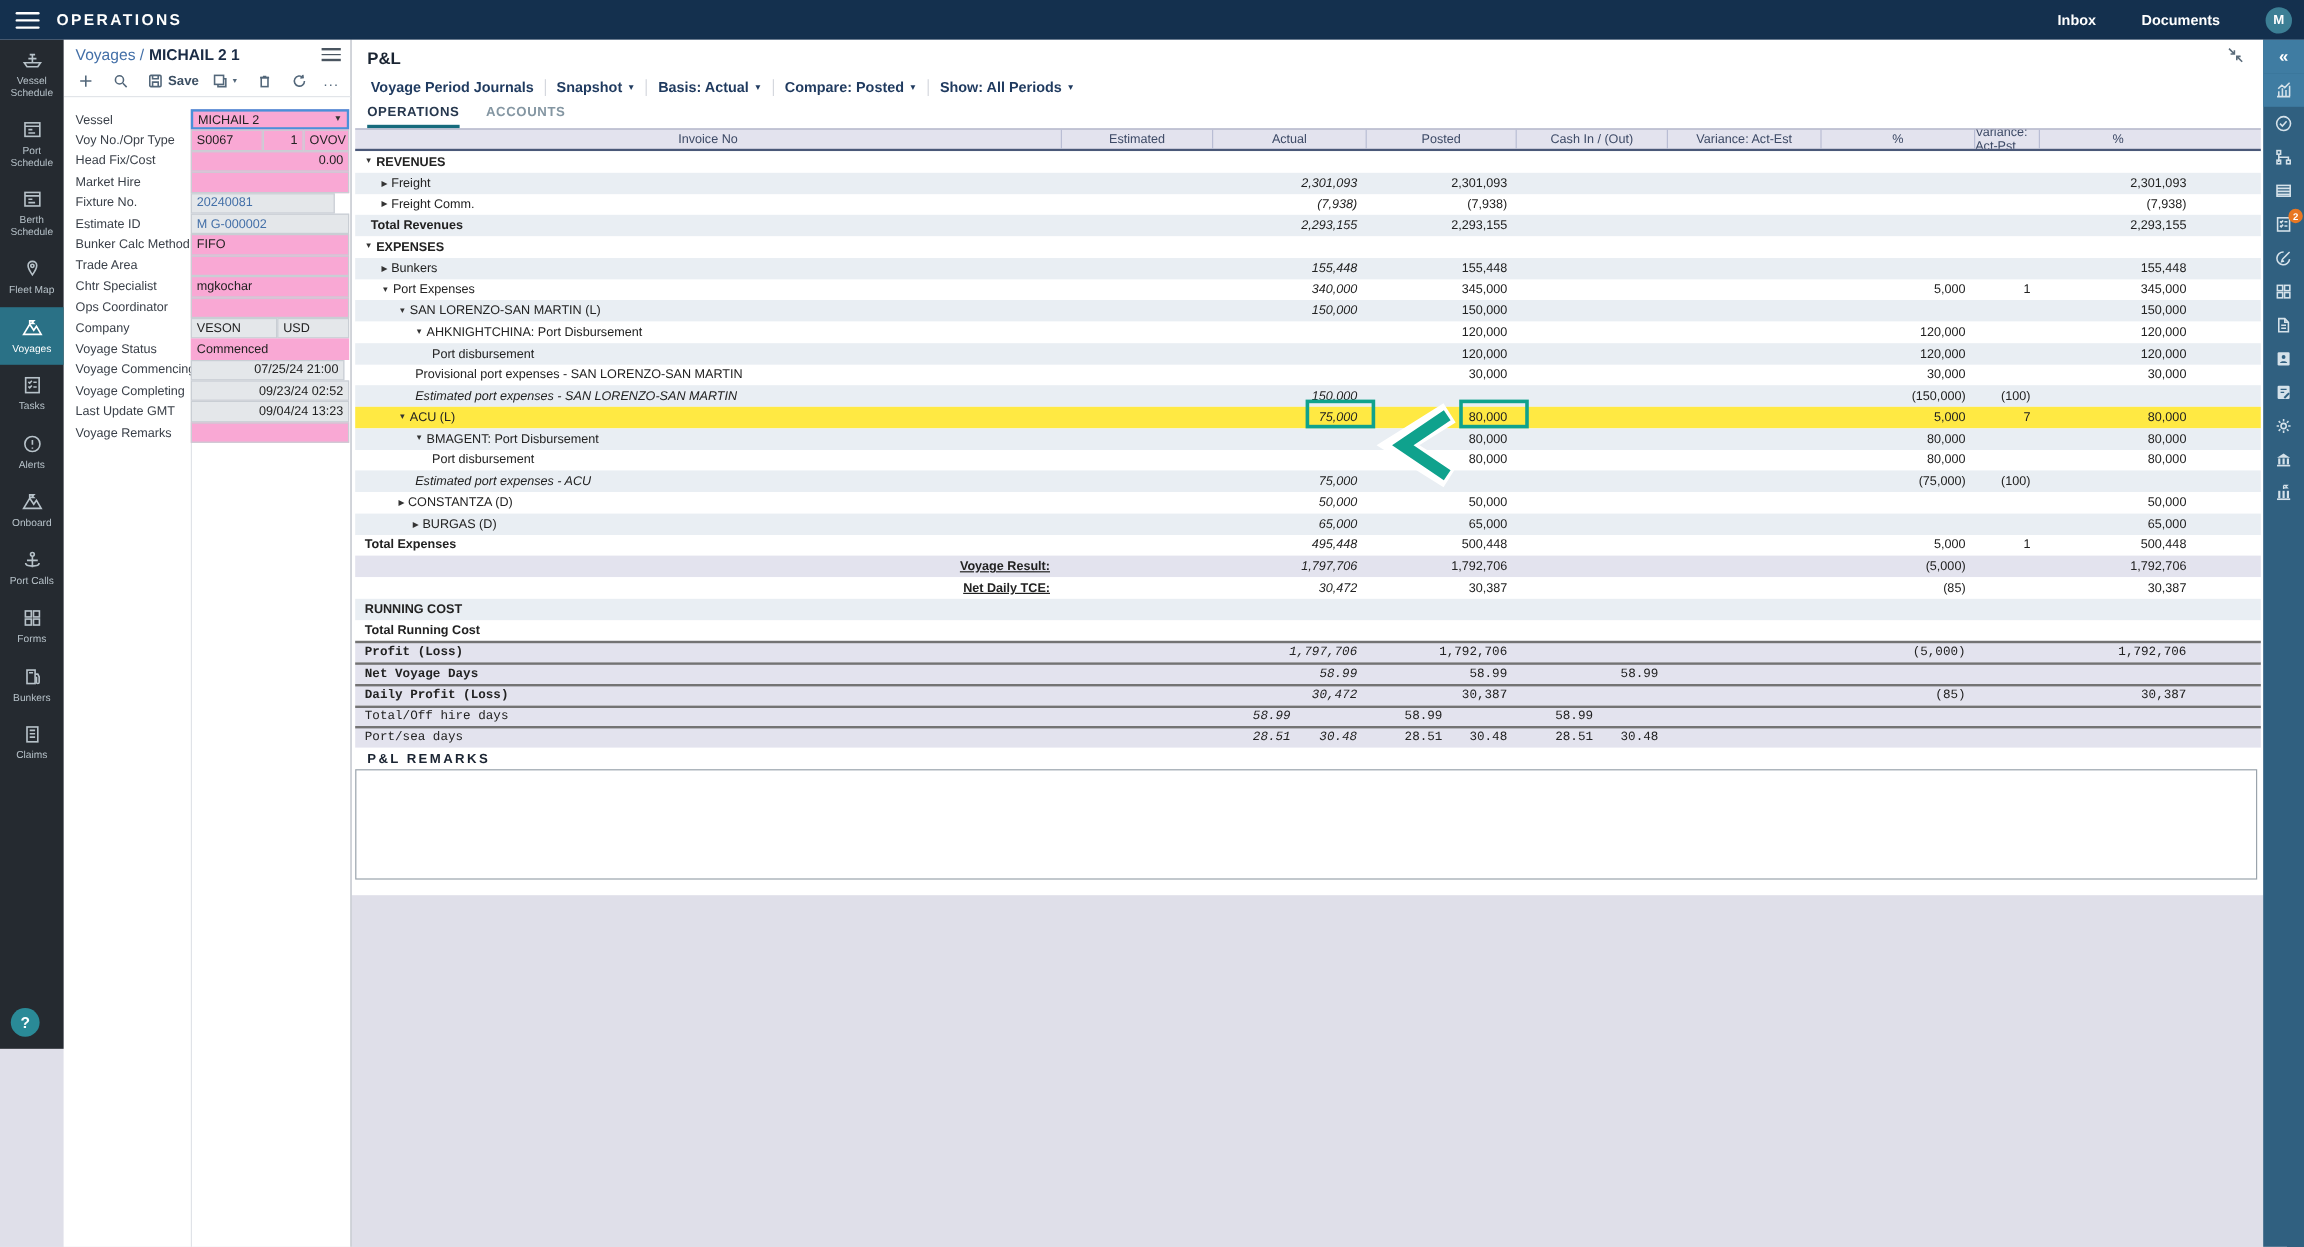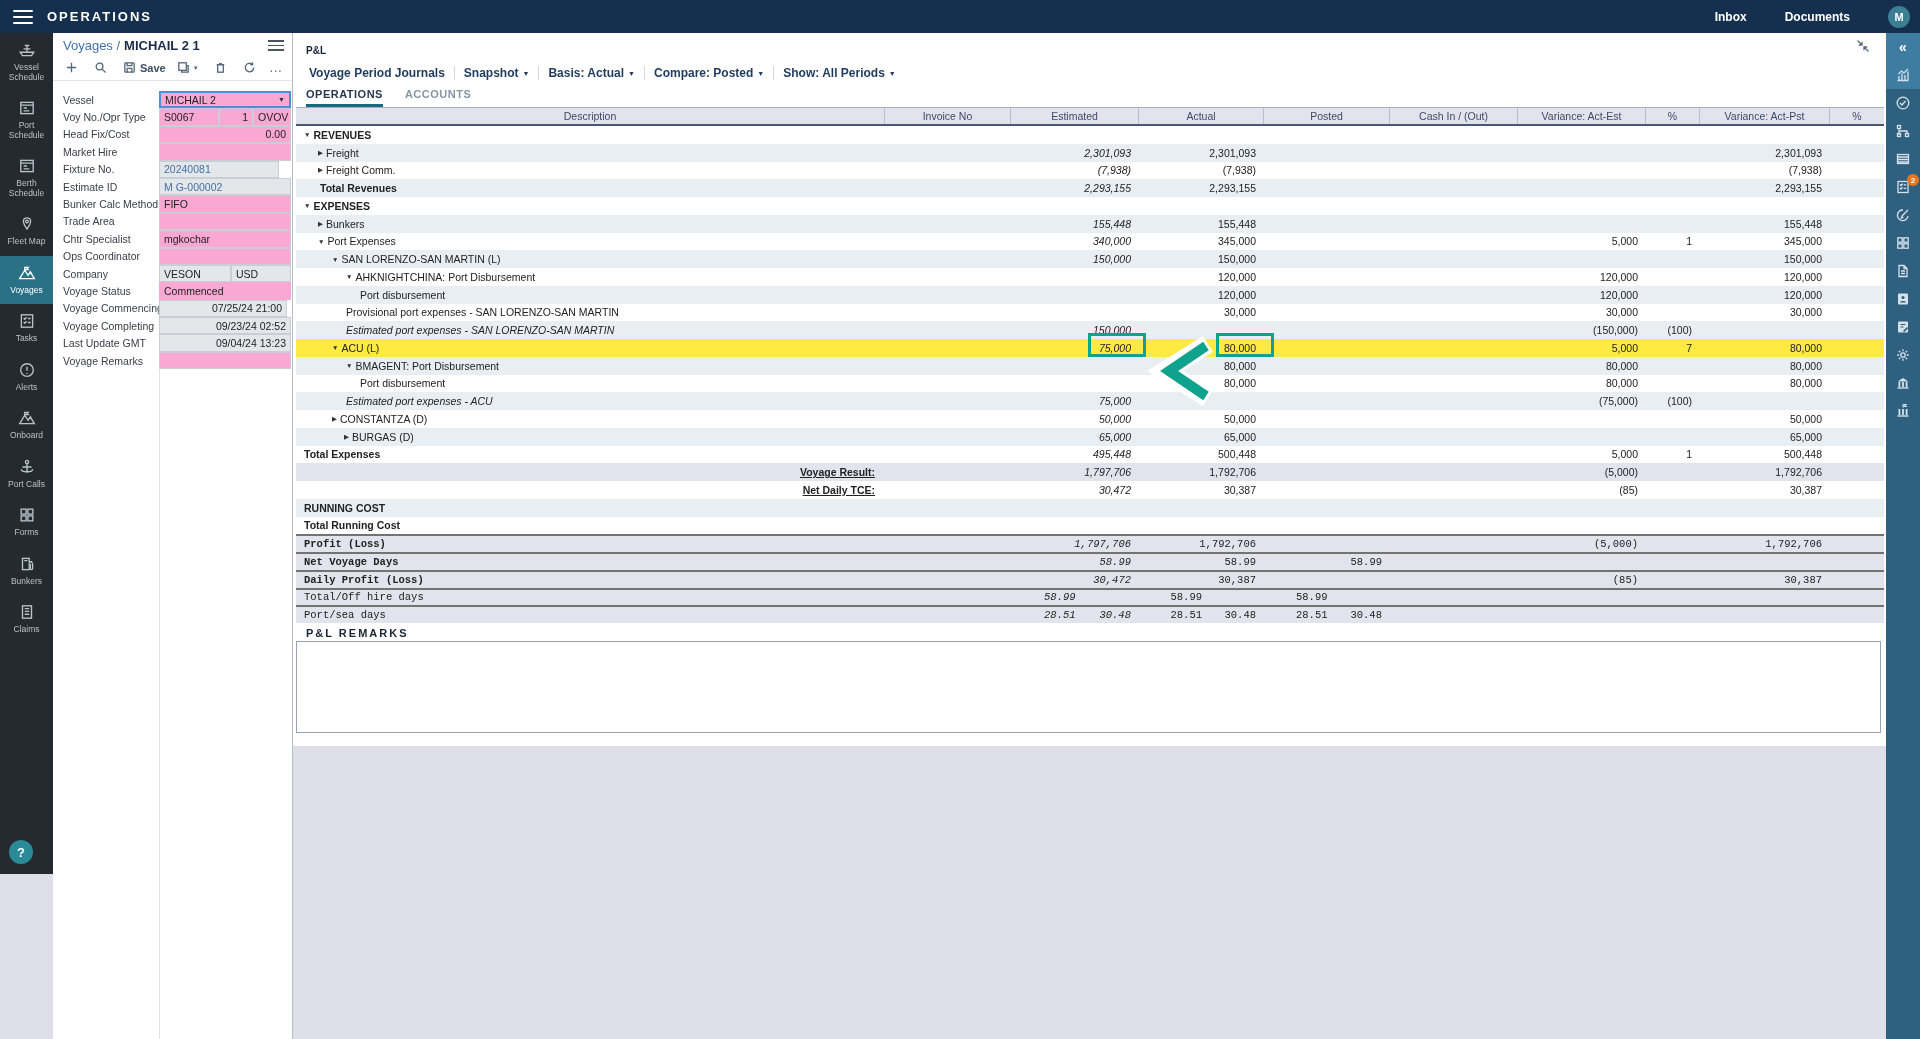--- a/index.html
+++ b/index.html
@@ -48,21 +48,21 @@
   .fcell.link { color:#4470a8; }
   .fcell.right { justify-content:flex-end; }
   .fcell.plain { border-color:transparent; }
   .fcell.focused { border:2px solid #4a90d9; }
   .fcaret { margin-left:auto; font-size:7px; color:#333; }
 
   
   .main { position:absolute; left:293px; top:33px; width:1593px; height:1006px; background:#dfdfe9; }
   .sheet { position:absolute; left:0; top:0; width:1593px; height:713px; background:#fff; }
   .pnl-head { position:relative; height:28px; padding:7px 0 0 13px; }
-  .pnl-title { font-size:10px; font-weight:bold; color:#1a2432; }
+  .pnl-title { font-size:14px; font-weight:bold; color:#1a2432; }
   .collapse-ic { position:absolute; right:16px; top:6px; cursor:pointer; }
   .pnl-toolbar { display:flex; align-items:center; height:24px; padding-left:7px; }
   .ptb-item { font-size:12px; font-weight:bold; color:#1f3a5f; padding:0 9px; cursor:pointer; display:flex; align-items:center; }
   .ptb-item .c { font-size:7px; margin-left:4px; color:#1f3a5f; }
   .ptb-sep { width:1px; height:14px; background:#d5d8de; }
   .pnl-tabs { display:flex; height:22px; padding-left:13px; gap:22px; }
   .ptab { font-size:11px; font-weight:bold; color:#8496a2; letter-spacing:.5px; cursor:pointer; padding-top:3px; }
   .ptab.active { color:#27384e; border-bottom:3px solid #176b7d; }
 
   .tablewrap { position:relative; margin-left:3px; width:1588px; }
@@ -384,21 +384,20 @@
         <div class="ptb-item">Compare: Posted<span class="c">▼</span></div>
         <span class="ptb-sep"></span>
         <div class="ptb-item">Show: All Periods<span class="c">▼</span></div>
       </div>
     <div class="pnl-tabs" id="pnlTabs">
         <div class="ptab active">OPERATIONS</div>
         <div class="ptab">ACCOUNTS</div>
       </div>
     <div class="tablewrap">
       <div class="grid thead" id="thead">
-          <div class="hcell">Description</div>
           <div class="hcell">Invoice No</div>
           <div class="hcell">Estimated</div>
           <div class="hcell">Actual</div>
           <div class="hcell">Posted</div>
           <div class="hcell">Cash In / (Out)</div>
           <div class="hcell">Variance: Act-Est</div>
           <div class="hcell">%</div>
           <div class="hcell">Variance: Act-Pst</div>
           <div class="hcell">%</div>
         </div>
@@ -433,21 +432,21 @@
             <div class="tcell num i">(7,938)</div>
             <div class="tcell num">(7,938)</div>
             <div class="tcell num"></div>
             <div class="tcell num"></div>
             <div class="tcell num"></div>
             <div class="tcell num"></div>
             <div class="tcell num">(7,938)</div>
             <div class="tcell num"></div>
           </div>
           <div class="grid trow bg-a">
-            <div class="tcell bold" style="padding-left: 24px;">Total Revenues</div>
+            <div class="tcell bold" style="padding-left: 13px;">Total Revenues</div>
             <div class="tcell num"></div>
             <div class="tcell num i">2,293,155</div>
             <div class="tcell num">2,293,155</div>
             <div class="tcell num"></div>
             <div class="tcell num"></div>
             <div class="tcell num"></div>
             <div class="tcell num"></div>
             <div class="tcell num">2,293,155</div>
             <div class="tcell num"></div>
           </div>

